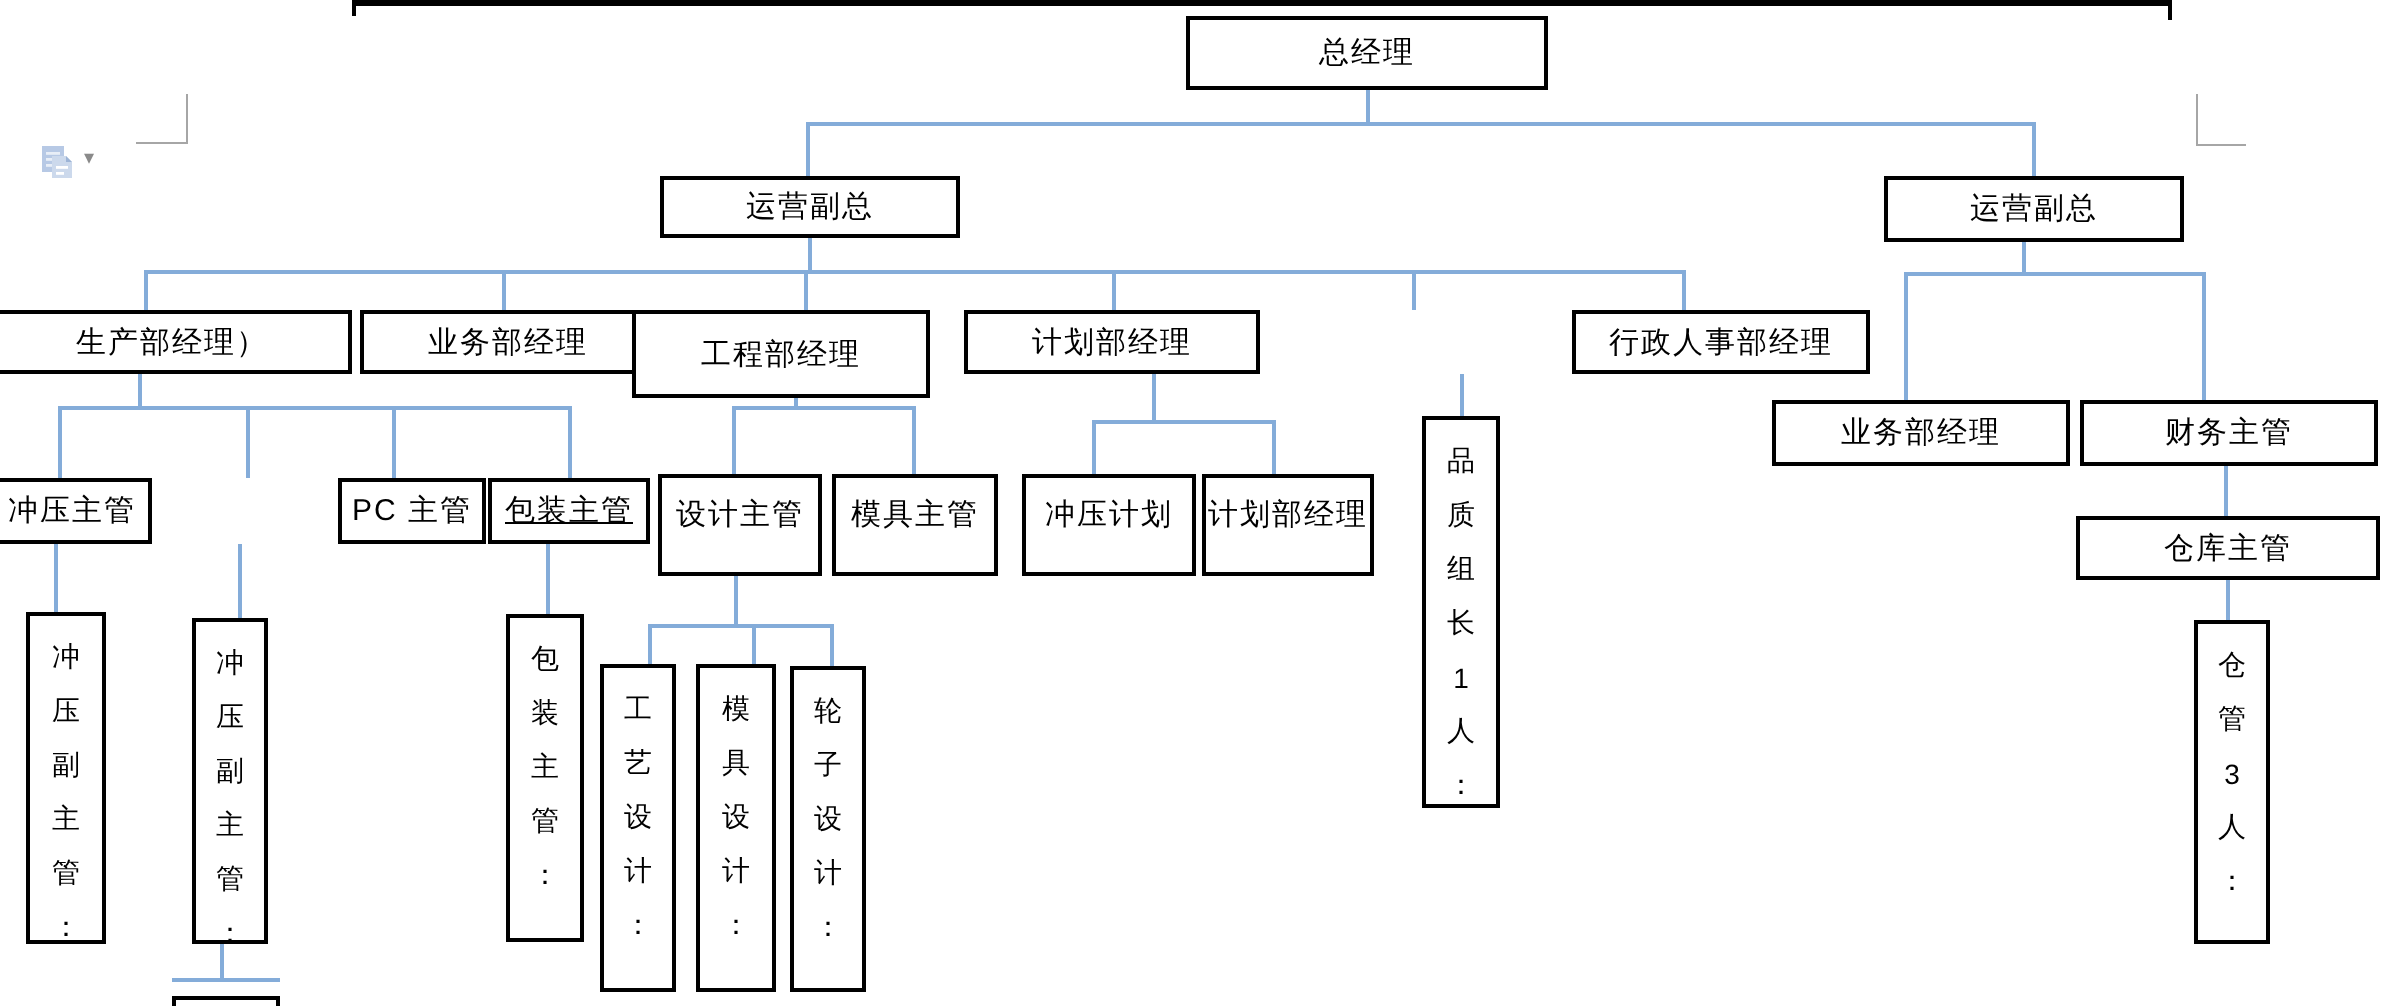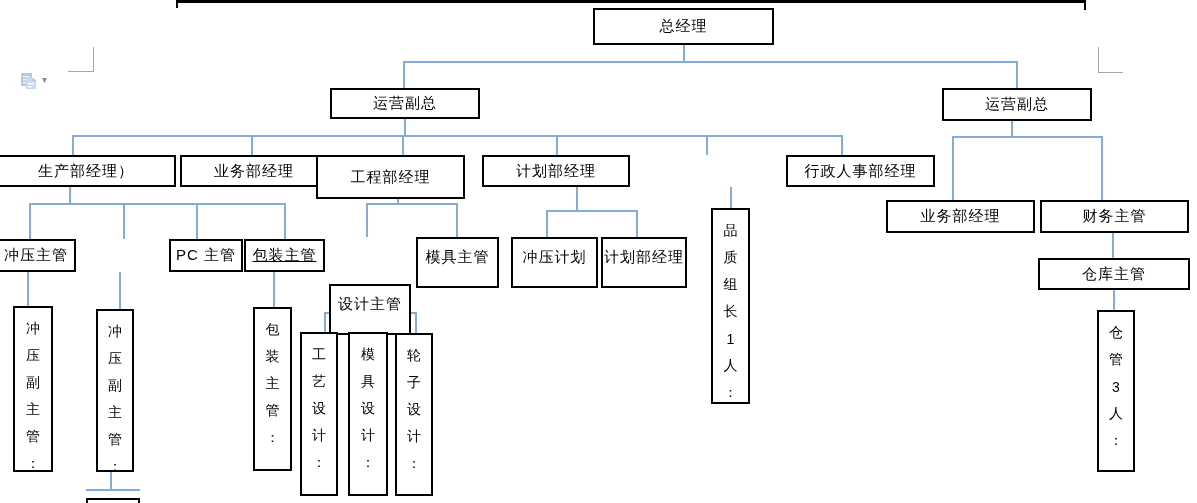--- a/index.html
+++ b/index.html
@@ -165,21 +165,21 @@
   <div class="box" style="left:-4px; top:239px; width:80px; height:33px;">
       <span>冲压主管</span>
     </div>
   <div class="box" style="left:169px; top:239px; width:74px; height:33px;">
       <span>PC 主管</span>
     </div>
   <div class="box" style="left:244px; top:239px; width:81px; height:33px;text-decoration:underline;">
       <span>包装主管</span>
     </div>
 
-  <div class="box tall" style="left:329px; top:237px; width:82px; height:51px;margin-top:47px;">
+  <div class="box tall" style="left:329px; top:237px; width:82px; height:51px;">
       <span>设计主管</span>
     </div>
   <div class="box tall" style="left:416px; top:237px; width:83px; height:51px;">
       <span>模具主管</span>
     </div>
   <div class="box tall" style="left:511px; top:237px; width:87px; height:51px;">
       <span>冲压计划</span>
     </div>
   <div class="box tall" style="left:601px; top:237px; width:86px; height:51px;">
       <span>计划部经理</span>

